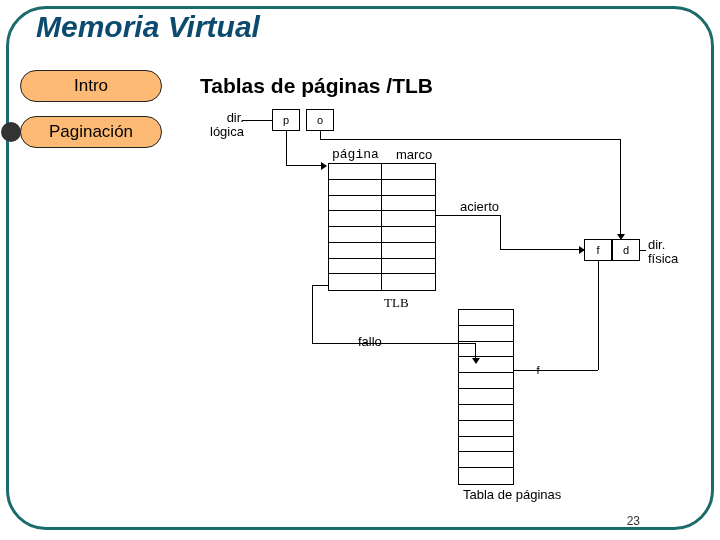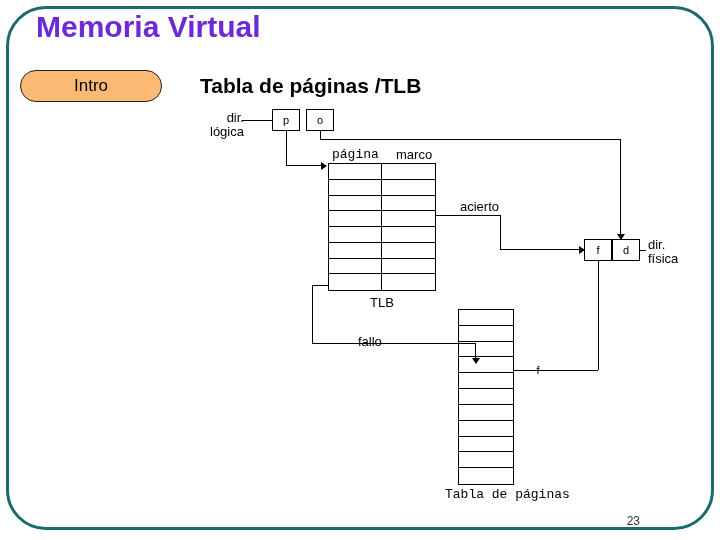--- a/index.html
+++ b/index.html
@@ -16,23 +16,24 @@
     position: absolute;
     top: 6px; left: 6px;
     width: 708px; height: 524px;
     border: 3px solid #1b6b6b;
     border-radius: 40px;
   }
   .title {
     position: absolute;
     top: 10px; left: 36px;
     font-family: 'Trebuchet MS', Arial, sans-serif;
+    font-style: italic;
     font-weight: bold;
     font-size: 30px;
-    color: #6d28d9;
+    color: #0c4a6e;
   }
   .nav {
     position: absolute;
     top: 70px; left: 20px;
   }
   .nav-item {
     width: 142px;
     height: 32px;
     border: 1.5px solid #222;
     border-radius: 16px;
@@ -135,23 +136,27 @@
 <body>
 
 <div class="slide-frame"></div>
 
 <div class="title">Memoria Virtual</div>
 
 <div class="nav">
   <div class="nav-item">
     <span>Intro</span>
   </div>
+  <div class="nav-item">
+    <div class="nav-dot"></div>
+    <span>Paginación</span>
+  </div>
 </div>
 
-<div class="content-title">Tabla de páginas /TLB</div>
+<div class="content-title">Tablas de páginas /TLB</div>
 
 <div class="diagram">
 
   <div class="dlabel" style="top:6px;left:10px;text-align:right;">dir.<br>lógica</div>
 
   <div class="box" style="top:4px;left:72px;width:28px;height:22px;">p</div>
   <div class="box" style="top:4px;left:106px;width:28px;height:22px;">o</div>
 
   <div class="line" style="top:15px;left:42px;width:30px;height:1px;"></div>
 
@@ -177,21 +182,21 @@
     <div class="tlb-cell"></div>
       <div class="tlb-cell"></div>
     <div class="tlb-cell"></div>
       <div class="tlb-cell"></div>
     <div class="tlb-cell"></div>
       <div class="tlb-cell"></div>
     <div class="tlb-cell"></div>
       <div class="tlb-cell"></div>
   </div>
 
-  <div class="dlabel" style="top:191px;left:170px;">TLB</div>
+  <div class="dlabel" style="top:191px;left:184px;font-family:Liberation Serif, serif;">TLB</div>
 
   <div class="dlabel" style="top:95px;left:260px;">acierto</div>
   <div class="line" style="top:110px;left:236px;width:64px;height:1px;"></div>
   <div class="line" style="top:110px;left:300px;width:1px;height:34px;"></div>
   <div class="line arrow-right" style="top:144px;left:300px;width:84px;height:1px;"></div>
 
   <div class="box" style="top:134px;left:384px;width:28px;height:22px;">f</div>
   <div class="box" style="top:134px;left:412px;width:28px;height:22px;">d</div>
 
   <div class="dlabel" style="top:133px;left:448px;">dir.<br>física</div>
@@ -214,17 +219,17 @@
       <div class="pt-cell"></div>
       <div class="pt-cell"></div>
     <div class="pt-cell"></div>
       <div class="pt-cell"></div>
   </div>
 
   <div class="box" style="top:255px;left:325px;width:26px;height:20px;border:none;">f</div>
   <div class="line" style="top:265px;left:314px;width:84px;height:1px;"></div>
   <div class="line" style="top:156px;left:398px;width:1px;height:109px;"></div>
 
-  <div class="dlabel" style="top:383px;left:245px;font-family:Liberation Mono, monospace;">Tabla de páginas</div>
+  <div class="dlabel" style="top:383px;left:263px;">Tabla de páginas</div>
 
 </div>
 
 <div class="pagenum">23</div>
 
 </body></html>

